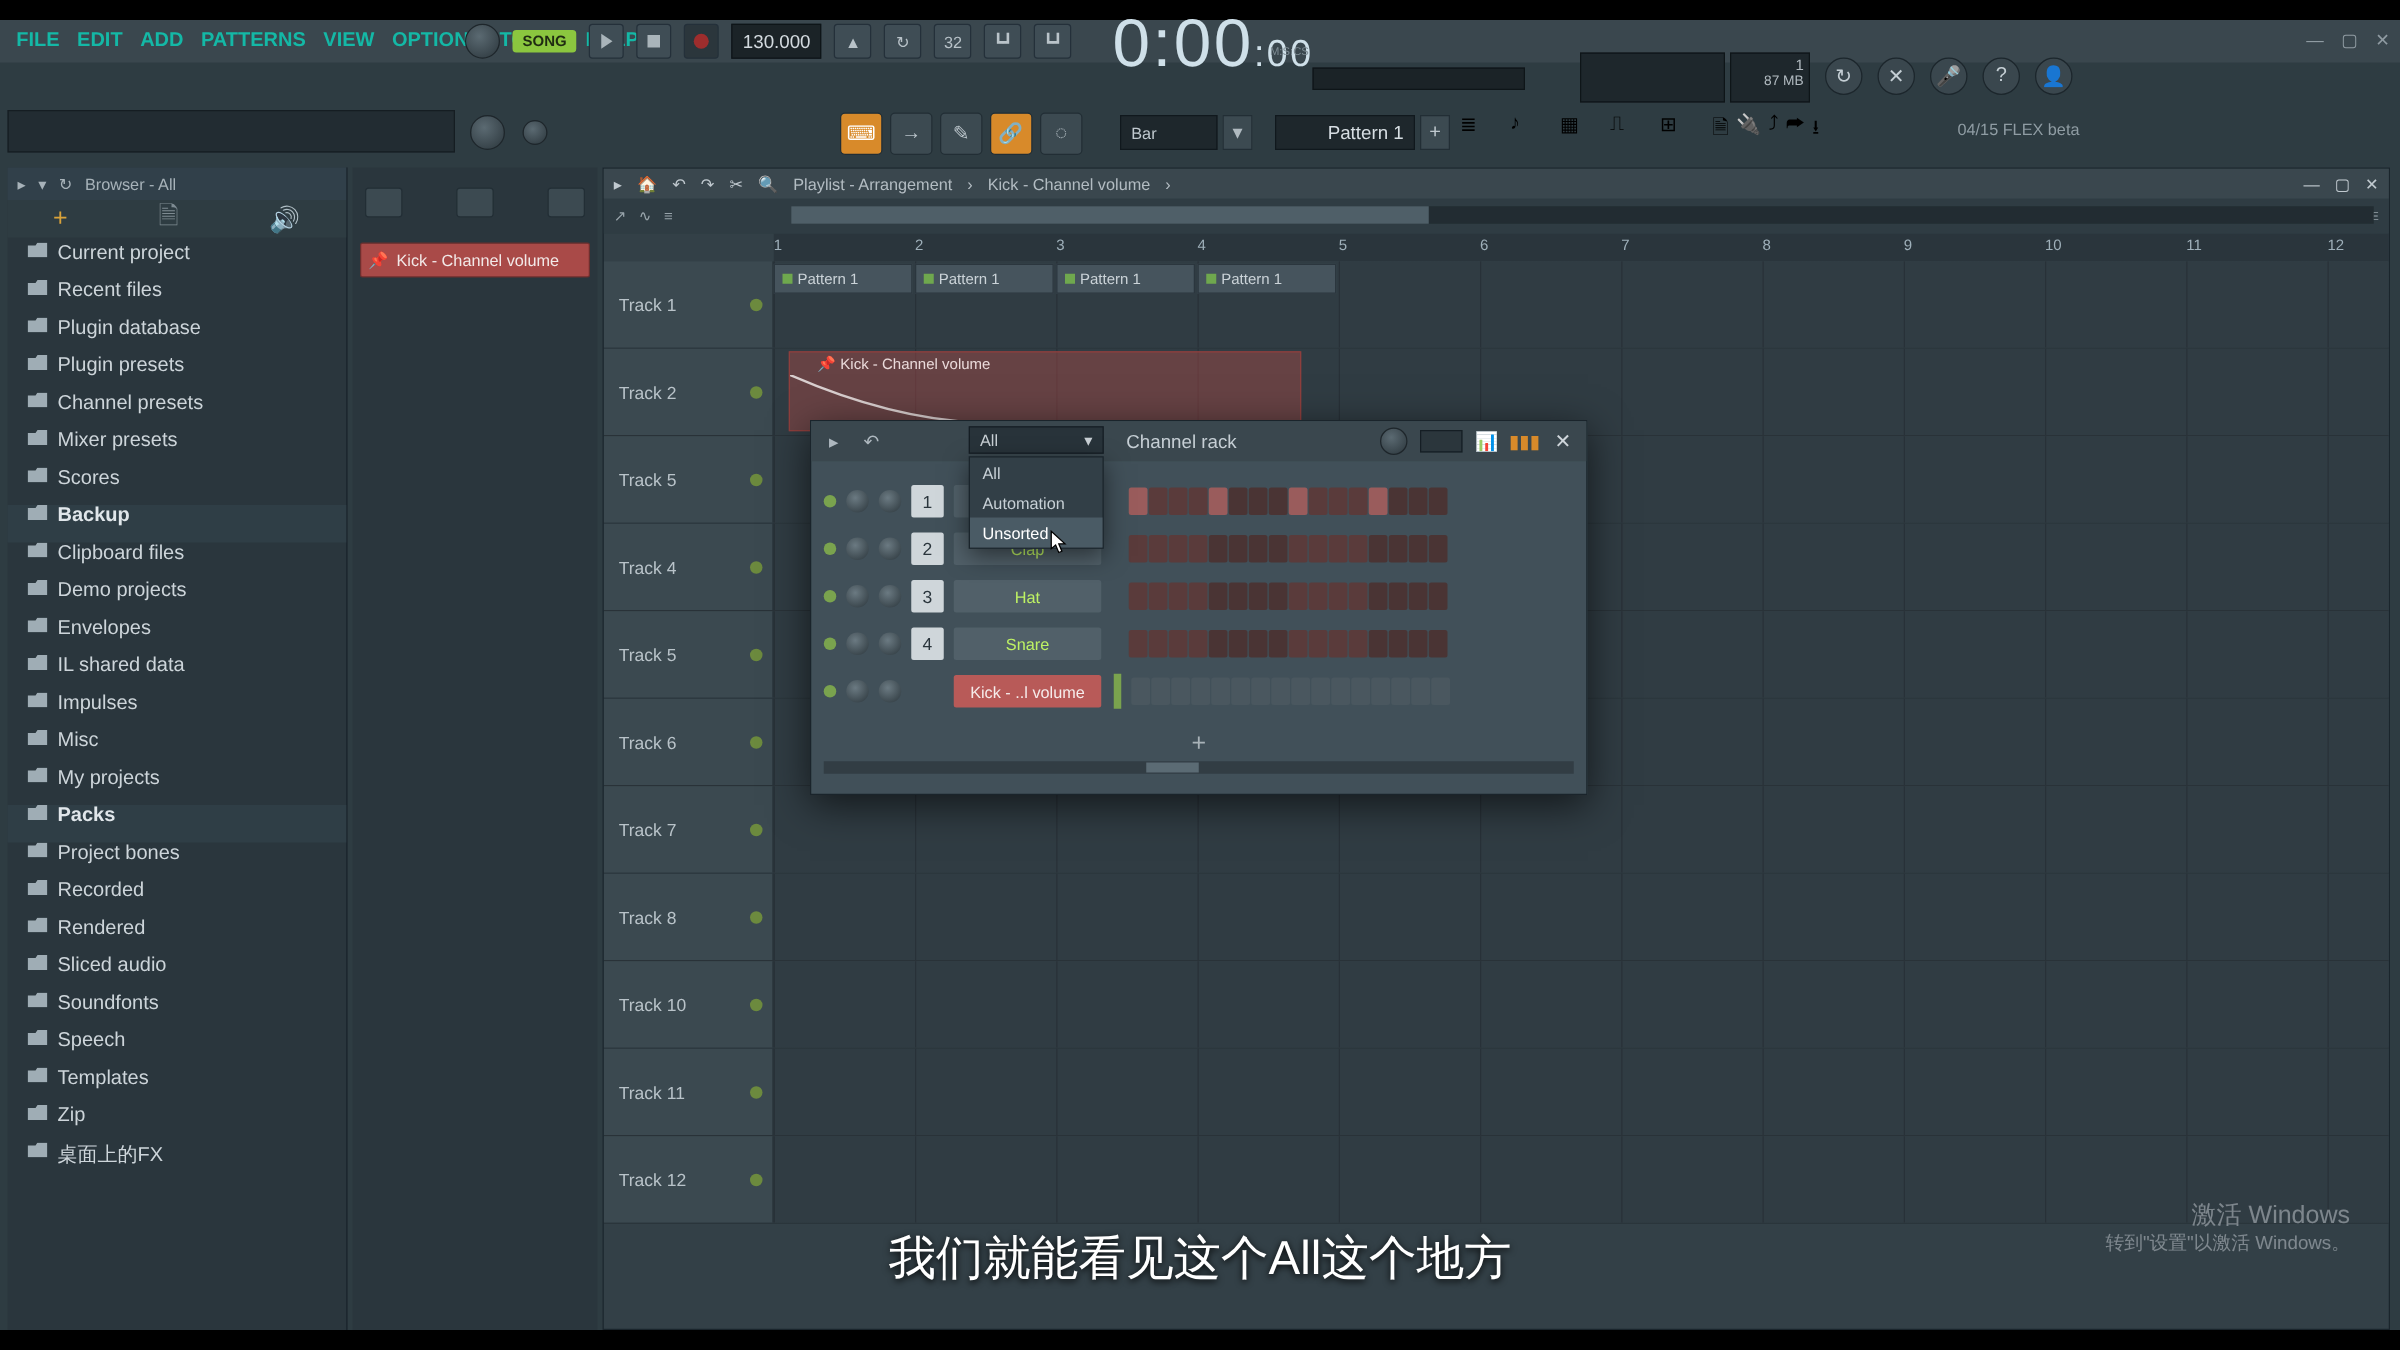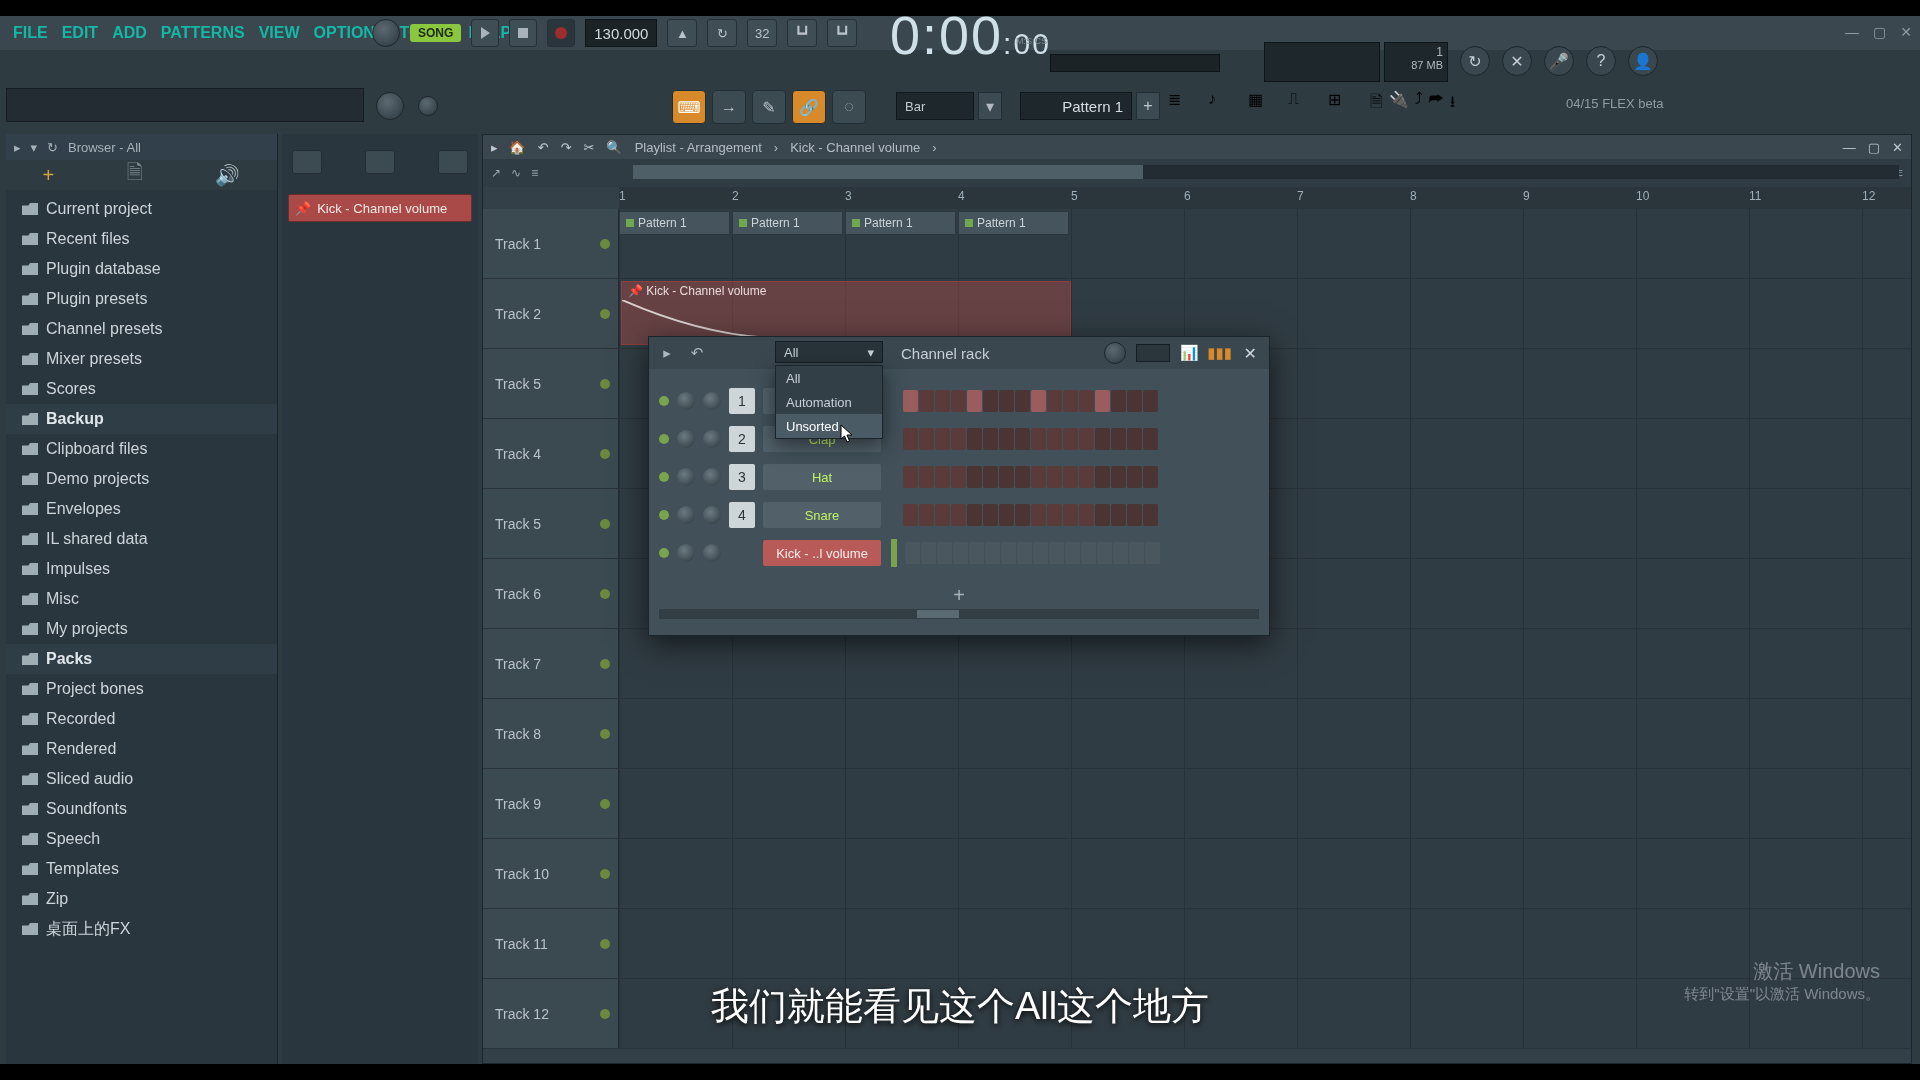--- a/index.html
+++ b/index.html
@@ -46,21 +46,21 @@
   .tool-btns { position:absolute; left:1370px; top:6px; display:flex; gap:6px;}
   .flex-lbl { position:absolute; left:1566px; top:12px; color:#8f9ca3; font-size:13px;}
 
   
   .browser { position:absolute; top:118px; left:6px; width:272px; bottom:0; background:#2a363d; border-right:1px solid #18232b;}
   .browser-hdr { height:26px; background:#31404a; display:flex; align-items:center; gap:10px; padding:0 8px; color:#a7b2b9; font-size:13px;}
   .browser-tabs { height:30px; background:#2e3c42; display:flex; align-items:center; justify-content:space-around;}
   .btab{ color:#d8a23a; font-size:20px;}
   .btab.mute{ color:#7e8b92;}
   .b-list { padding-top:4px;}
-  .b-item { height:30px; display:flex; align-items:center; gap:8px; padding-left:16px; color:#cdd5da; font-size:16px; cursor:pointer;}
+  .b-item { height:30px; display:flex; align-items:flex-start; gap:8px; padding-left:16px; color:#cdd5da; font-size:16px; cursor:pointer;}
   .b-item.bold{ font-weight:700; color:#e0e6ea; background:#2f3e46;}
   .folder-ic{ width:16px; height:12px; background:#9fadb5; clip-path: polygon(0 20%,40% 20%,50% 0,100% 0,100% 100%,0 100%);}
 
   
   .picker { position:absolute; top:118px; left:282px; width:196px; bottom:0; background:#2a363d;}
   .picker-hdr { height:56px; display:flex; align-items:center; justify-content:space-between; padding:0 10px;}
   .phdr-ic{ width:30px; height:24px; background:#3c4a51; border:1px solid #222e35; border-radius:3px;}
   .picker-clip { margin:4px 6px; height:28px; background:#a94a48; border:1px solid #6d2f2e; color:#f2e9e8; font-size:13px; display:flex; align-items:center; padding:0 6px; border-radius:2px;}
   .picker-clip .pin{ margin-right:6px;}
 
@@ -422,21 +422,21 @@
             <div class="grid-v" style="left: 226px;"></div>
             <div class="grid-v" style="left: 339px;"></div>
             <div class="grid-v" style="left: 452px;"></div>
             <div class="grid-v" style="left: 565px;"></div>
             <div class="grid-v" style="left: 678px;"></div>
             <div class="grid-v" style="left: 791px;"></div>
             <div class="grid-v" style="left: 904px;"></div>
             <div class="grid-v" style="left: 1017px;"></div>
             <div class="grid-v" style="left: 1130px;"></div>
             <div class="grid-v" style="left: 1243px;"></div>
-            <div class="auto-clip" style="left: 2px; width: 450px;">
+            <div class="auto-clip" style="left: 12px; width: 410px; padding-left: 16px;">
               <div class="lbl">📌 Kick - Channel volume</div>
               <svg class="curve" viewBox="0 0 450 40" preserveAspectRatio="none">
                 <path d="M0 0 Q80 35 150 38 L450 38" stroke="#d9cfcf" stroke-width="2" fill="none"></path>
               </svg>
             </div>
           </div>
         </div>
         <div class="track-row">
           <div class="track-hdr">
             <span>Track 5</span>
@@ -533,40 +533,20 @@
             <div class="grid-v" style="left: 791px;"></div>
             <div class="grid-v" style="left: 904px;"></div>
             <div class="grid-v" style="left: 1017px;"></div>
             <div class="grid-v" style="left: 1130px;"></div>
             <div class="grid-v" style="left: 1243px;"></div>
           </div>
         </div>
         <div class="track-row">
           <div class="track-hdr">
             <span>Track 8</span>
-            <span class="track-dot"></span>
-          </div>
-          <div class="track-lane">
-            <div class="grid-v" style="left: 0px;"></div>
-            <div class="grid-v" style="left: 113px;"></div>
-            <div class="grid-v" style="left: 226px;"></div>
-            <div class="grid-v" style="left: 339px;"></div>
-            <div class="grid-v" style="left: 452px;"></div>
-            <div class="grid-v" style="left: 565px;"></div>
-            <div class="grid-v" style="left: 678px;"></div>
-            <div class="grid-v" style="left: 791px;"></div>
-            <div class="grid-v" style="left: 904px;"></div>
-            <div class="grid-v" style="left: 1017px;"></div>
-            <div class="grid-v" style="left: 1130px;"></div>
-            <div class="grid-v" style="left: 1243px;"></div>
-          </div>
-        </div>
-        <div class="track-row">
-          <div class="track-hdr">
-            <span>Track 9</span>
             <span class="track-dot"></span>
           </div>
           <div class="track-lane">
             <div class="grid-v" style="left: 0px;"></div>
             <div class="grid-v" style="left: 113px;"></div>
             <div class="grid-v" style="left: 226px;"></div>
             <div class="grid-v" style="left: 339px;"></div>
             <div class="grid-v" style="left: 452px;"></div>
             <div class="grid-v" style="left: 565px;"></div>
             <div class="grid-v" style="left: 678px;"></div>

